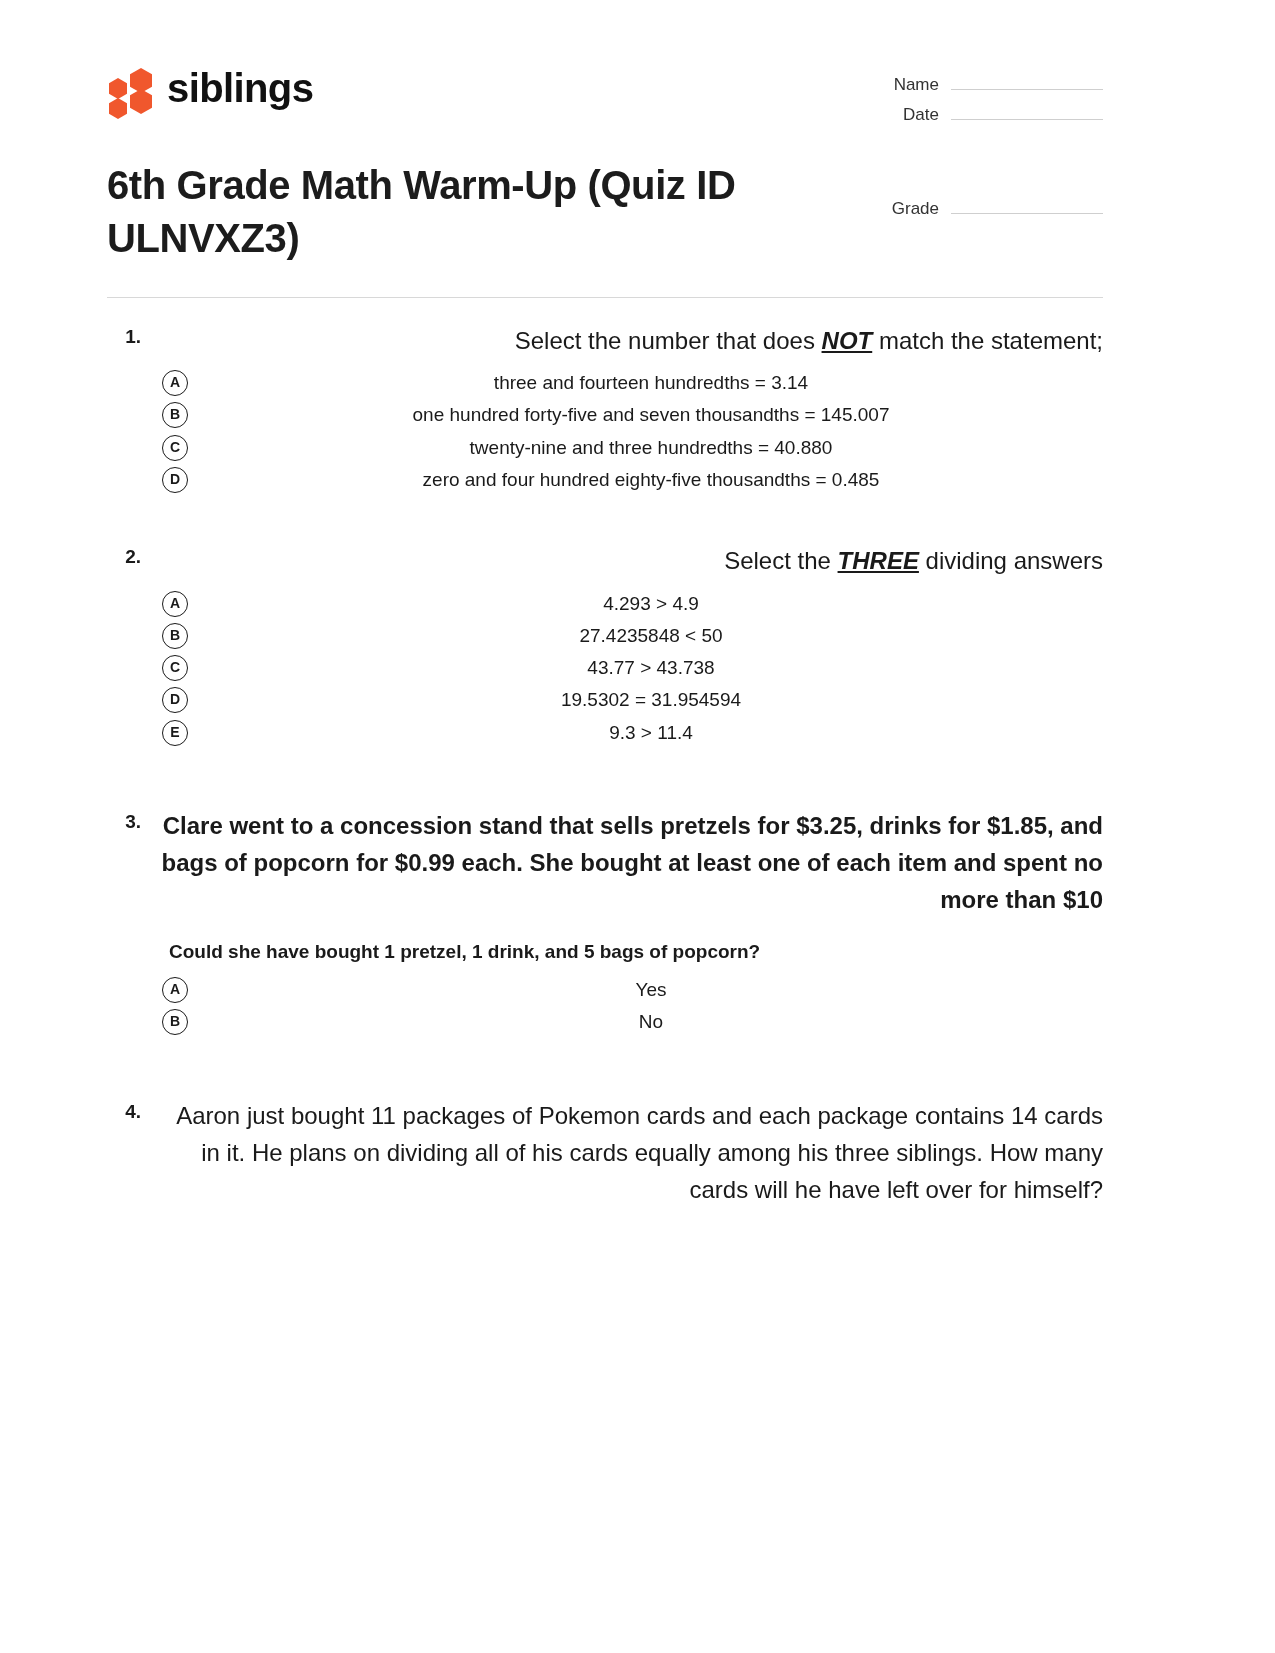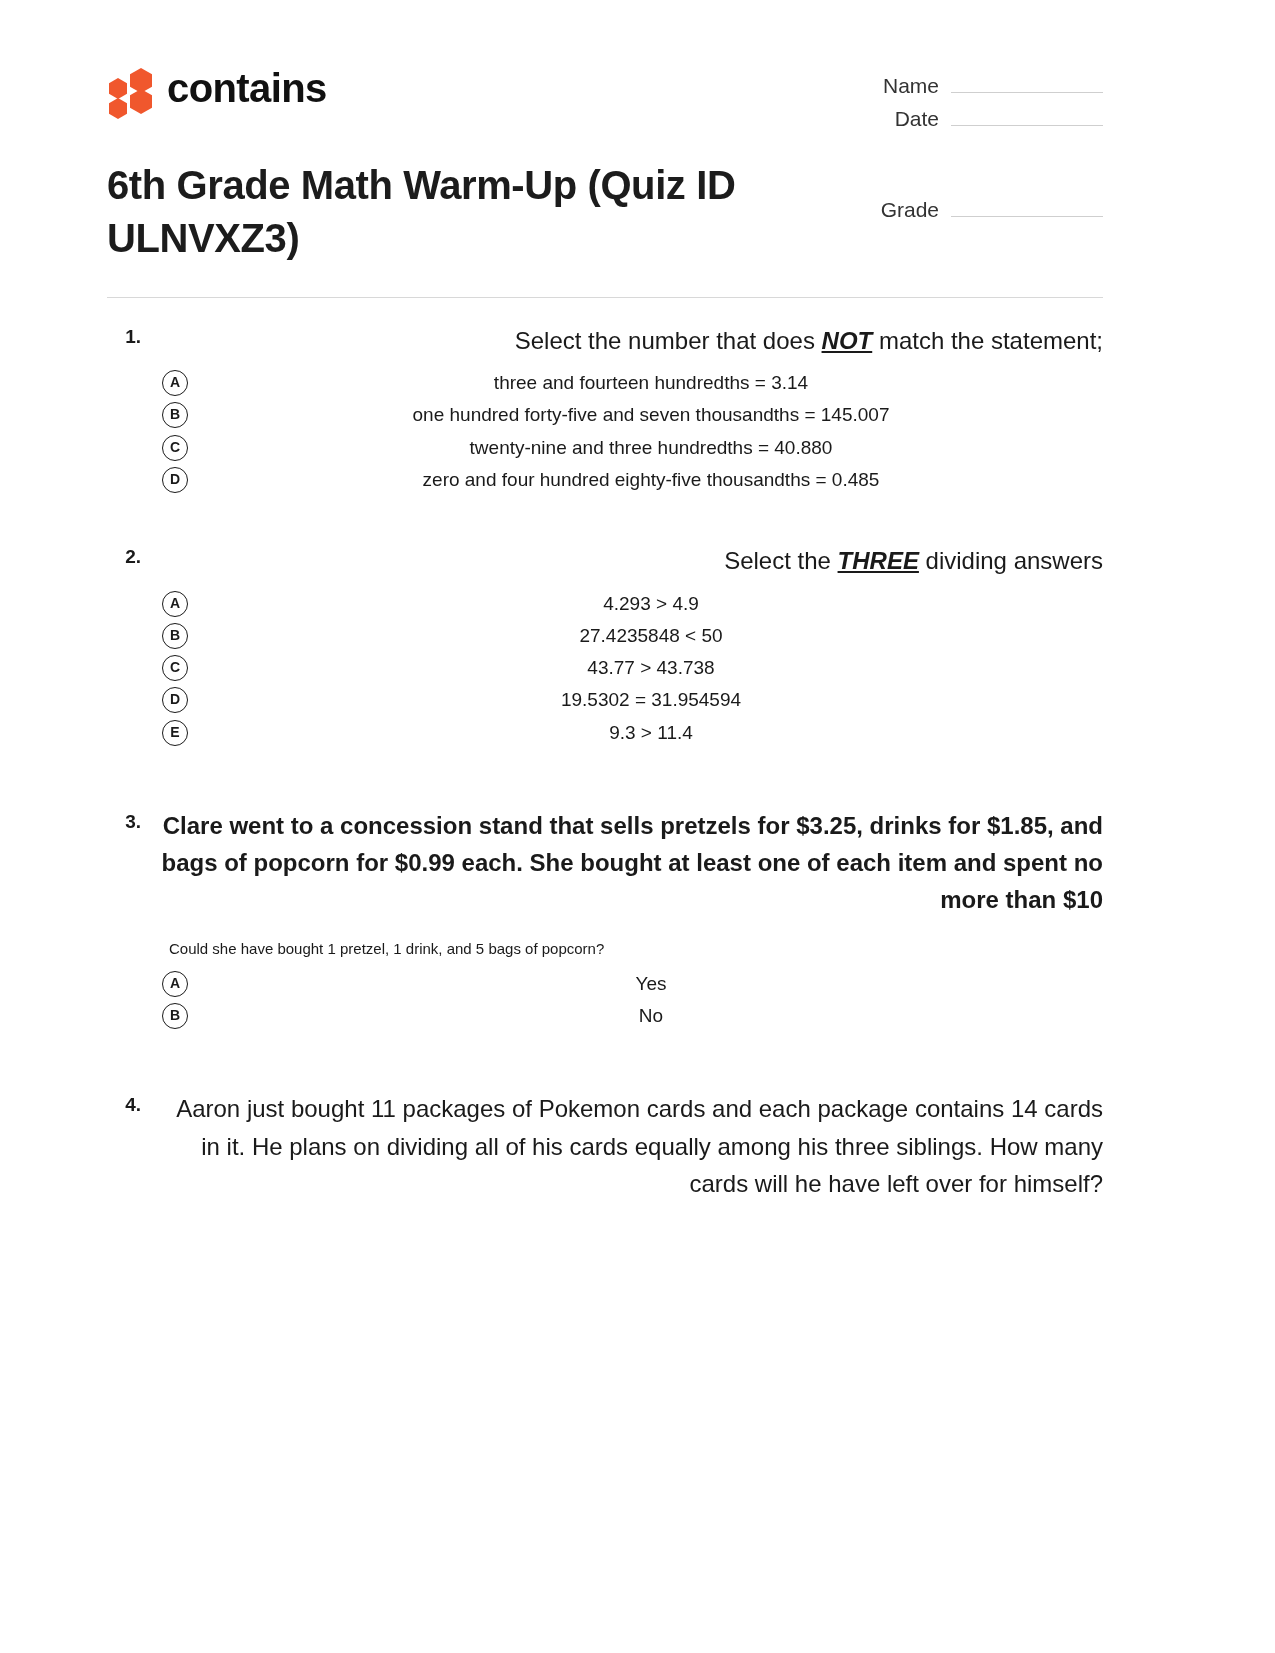--- a/index.html
+++ b/index.html
@@ -89,21 +89,21 @@
     top: 16px;
     width: 240px;
   }
   .meta-row {
     display: flex;
     align-items: baseline;
     justify-content: flex-end;
     margin-bottom: 9px;
   }
   .meta-label {
-    font-size: 21px;
+    font-size: 17px;
     color: #333333;
     white-space: nowrap;
     margin-right: 12px;
   }
   .meta-line {
     display: block;
     width: 152px;
     border-bottom: 1.5px solid #cfcfcf;
     height: 16px;
   }
@@ -150,23 +150,24 @@
     flex: 1 1 auto;
     font-size: 24px;
     line-height: 1.55;
     color: #1a1a1a;
     text-align: right;
   }
   .q-text.bold { font-weight: 700; }
 
   .q-sub {
     margin-left: 62px;
-    font-size: 15px;
+    font-size: 19px;
     line-height: 1.55;
     color: #1a1a1a;
+    font-weight: bold;
   }
 
   .emph {
     font-weight: 700;
     font-style: italic;
     text-decoration: underline;
   }
 
   .choice {
     display: flex;
@@ -208,21 +209,21 @@
 
   <div class="header">
 
     <div class="logo-row">
       <div class="logo-mark">
         <span class="hex big hex-tr"></span>
         <span class="hex small hex-ml"></span>
         <span class="hex big hex-mr"></span>
         <span class="hex small hex-bl"></span>
       </div>
-      <div class="logo-text">contains</div>
+      <div class="logo-text">siblings</div>
     </div>
 
     <h1 class="title">6th Grade Math Warm-Up (Quiz ID ULNVXZ3)</h1>
 
     <div class="meta">
       <div class="meta-row">
         <span class="meta-label">Name</span>
         <span class="meta-line"></span>
       </div>
       <div class="meta-row">

